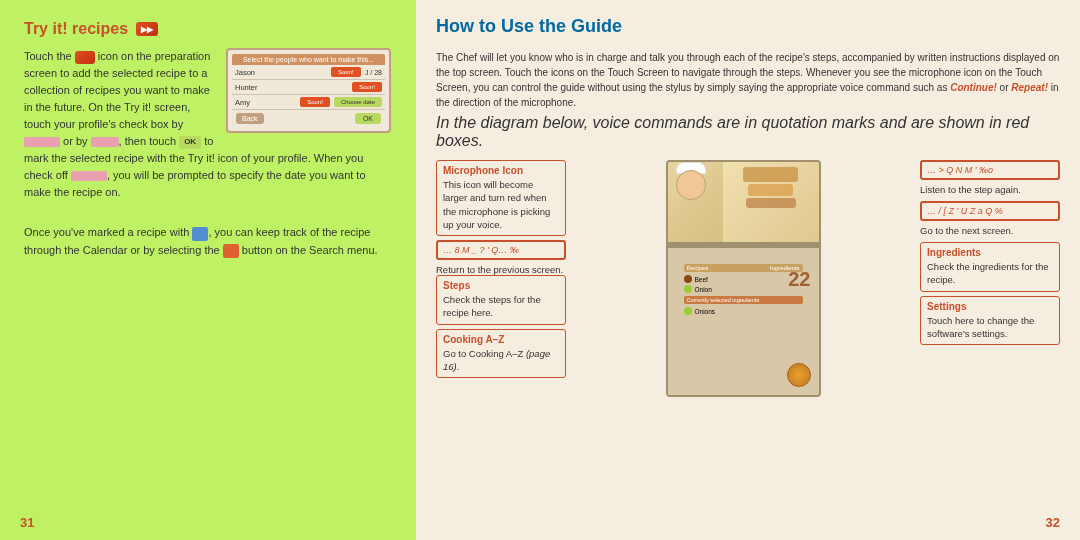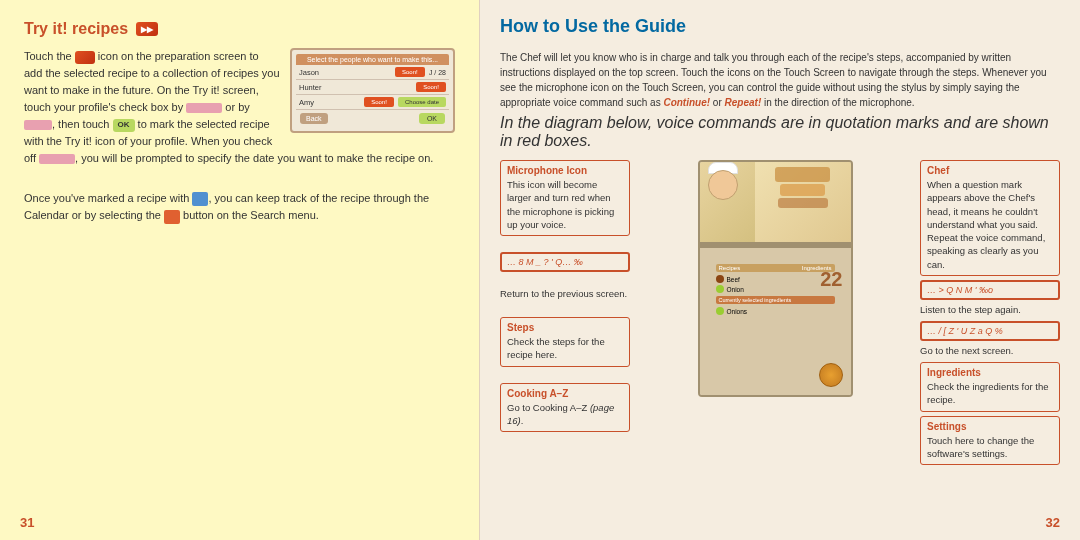--- a/index.html
+++ b/index.html
@@ -8,23 +8,23 @@
       height: 540px;
       background: #f5ede0;
       font-family: Arial, sans-serif;
       font-size: 11px;
       overflow: hidden;
       display: flex;
     }
 
     
     .left-panel {
-      width: 480px;
+      width: 416px;
       height: 540px;
-      background: #fef9c3;
+      background: #bef264;
       border-right: 1px solid #e0d0c0;
       padding: 20px 24px;
       position: relative;
     }
 
     .left-panel .page-num {
       position: absolute;
       bottom: 10px;
       left: 20px;
       color: #c8502a;
@@ -232,21 +232,21 @@
     .diagram-area {
       display: flex;
       gap: 6px;
       height: 330px;
     }
 
     
     .left-labels {
       display: flex;
       flex-direction: column;
-      gap: 12px;
+      gap: 0;
       width: 130px;
       position: relative;
     }
 
     .label-box {
       border: 1.5px solid #c8502a;
       border-radius: 3px;
       padding: 4px 6px;
       margin-bottom: 4px;
     }
@@ -489,21 +489,21 @@
 
     <div class="left-labels">
 
       <div class="label-box">
         <span class="label-title">Microphone Icon</span>
         <span class="label-desc">This icon will become larger and turn red when the microphone is picking up your voice.</span>
       </div>
 
       <div class="voice-cmd-box">… 8 M _  ?  ' Q… ‰</div>
 
-      <div style="font-size:9.5px;color:#333;margin-bottom:6px;">Return to the previous screen.</div>
+      <div style="font-size:9.5px;color:#333;">Return to the previous screen.</div>
 
       <div class="label-box">
         <span class="label-title">Steps</span>
         <span class="label-desc">Check the steps for the recipe here.</span>
       </div>
 
       <div class="label-box">
         <span class="label-title">Cooking A–Z</span>
         <span class="label-desc">Go to Cooking A–Z <em>(page 16)</em>.</span>
       </div>
@@ -544,24 +544,20 @@
             <div class="ingredient-dot" style="background:#9acd32;"></div>
             <span>Onions</span>
           </div>
           <div class="onion-image"></div>
         </div>
       </div>
     </div>
 
     <div class="right-labels">
 
-      <div class="label-box">
-        <span class="label-title">Chef</span>
-        <span class="label-desc">When a question mark appears above the Chef's head, it means he couldn't understand what you said. Repeat the voice command, speaking as clearly as you can.</span>
-      </div>
 
       <div class="voice-cmd-box">… &gt; Q N M '  ‰o</div>
 
       <div style="font-size:9.5px;color:#333;margin-bottom:6px;">Listen to the step again.</div>
 
       <div class="voice-cmd-box">… / [ Z ' U Z a Q  %</div>
 
       <div style="font-size:9.5px;color:#333;margin-bottom:6px;">Go to the next screen.</div>
 
       <div class="label-box">

